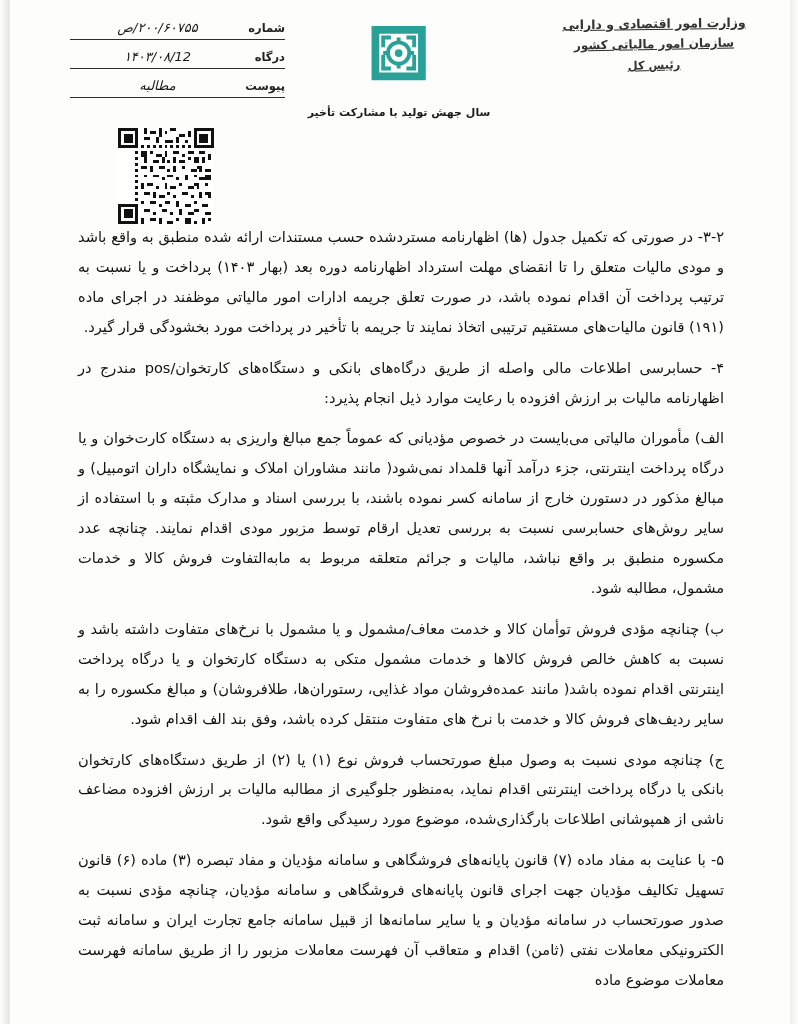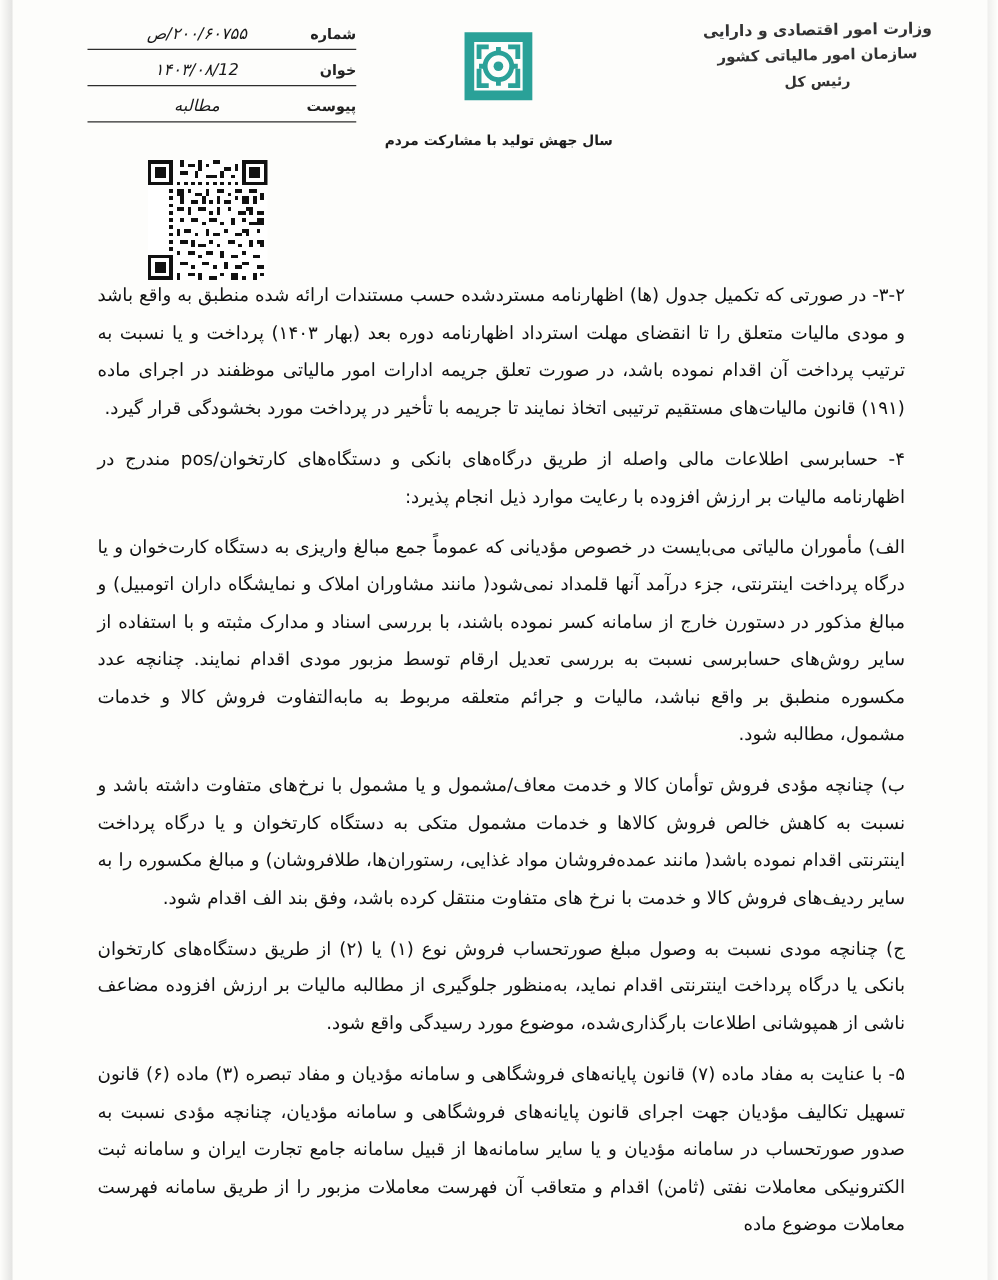--- a/index.html
+++ b/index.html
@@ -50,20 +50,21 @@
   }
 
   .header-right {
     position: absolute;
     top: 14px;
     right: 24px;
     width: 240px;
     text-align: center;
     font-family: "DejaVu Sans", sans-serif;
     color: #2a2a2a;
+    text-decoration: underline;
   }
   .org-line {
     font-size: 12.5px;
     line-height: 1.65;
     letter-spacing: 0.2px;
     white-space: nowrap;
     transform: rotate(-0.8deg);
     font-weight: 600;
     color: #333;
   }
@@ -164,42 +165,42 @@
       <div class="org-line l2">سازمان امور مالیاتی کشور</div>
       <div class="org-line l3">رئیس کل</div>
     </div>
 
     <div class="meta">
       <div class="meta-row">
         <div class="meta-label">شماره</div>
         <div class="meta-value">۲۰۰/۶۰۷۵۵/ص</div>
       </div>
       <div class="meta-row">
-        <div class="meta-label">خوان</div>
+        <div class="meta-label">درگاه</div>
         <div class="meta-value">۱۴۰۳/۰۸/12</div>
       </div>
       <div class="meta-row">
         <div class="meta-label">پیوست</div>
         <div class="meta-value">مطالبه</div>
       </div>
     </div>
 
     <div class="emblem-wrap">
       <div class="emblem">
         <svg viewBox="0 0 64 64" width="62" height="62" aria-hidden="true">
           <g fill="#2aa198">
             <path d="M4 4h56v8H4zM4 52h56v8H4zM4 4h8v56H4zM52 4h8v56h-8z"></path>
             <path d="M14 14h10v4H14zM14 14h4v12h-4zM40 14h10v4H40zM46 14h4v12h-4zM14 46h10v4H14zM14 34h4v12h-4zM40 46h10v4H40zM46 34h4v12h-4z"></path>
             <circle cx="32" cy="32" r="11" fill="none" stroke="#2aa198" stroke-width="4"></circle>
             <circle cx="32" cy="32" r="4"></circle>
             <path d="M30 16h4v6h-4zM30 42h4v6h-4zM16 30h6v4h-6zM42 30h6v4h-6z"></path>
           </g>
         </svg>
       </div>
-      <div class="slogan">سال جهش تولید با مشارکت مردم</div>
+      <div class="slogan">سال جهش تولید با مشارکت تأخیر</div>
     </div>
   </div>
 
   <div class="qr">
     <svg viewBox="0 0 33 33" width="96" height="96" shape-rendering="crispEdges" aria-hidden="true">
       <rect width="33" height="33" fill="#ffffff"></rect>
       <g fill="#111111">
 
         <path d="M0 0h7v7H0z"></path>
           <path d="M1 1h5v5H1z" fill="#fff"></path>

